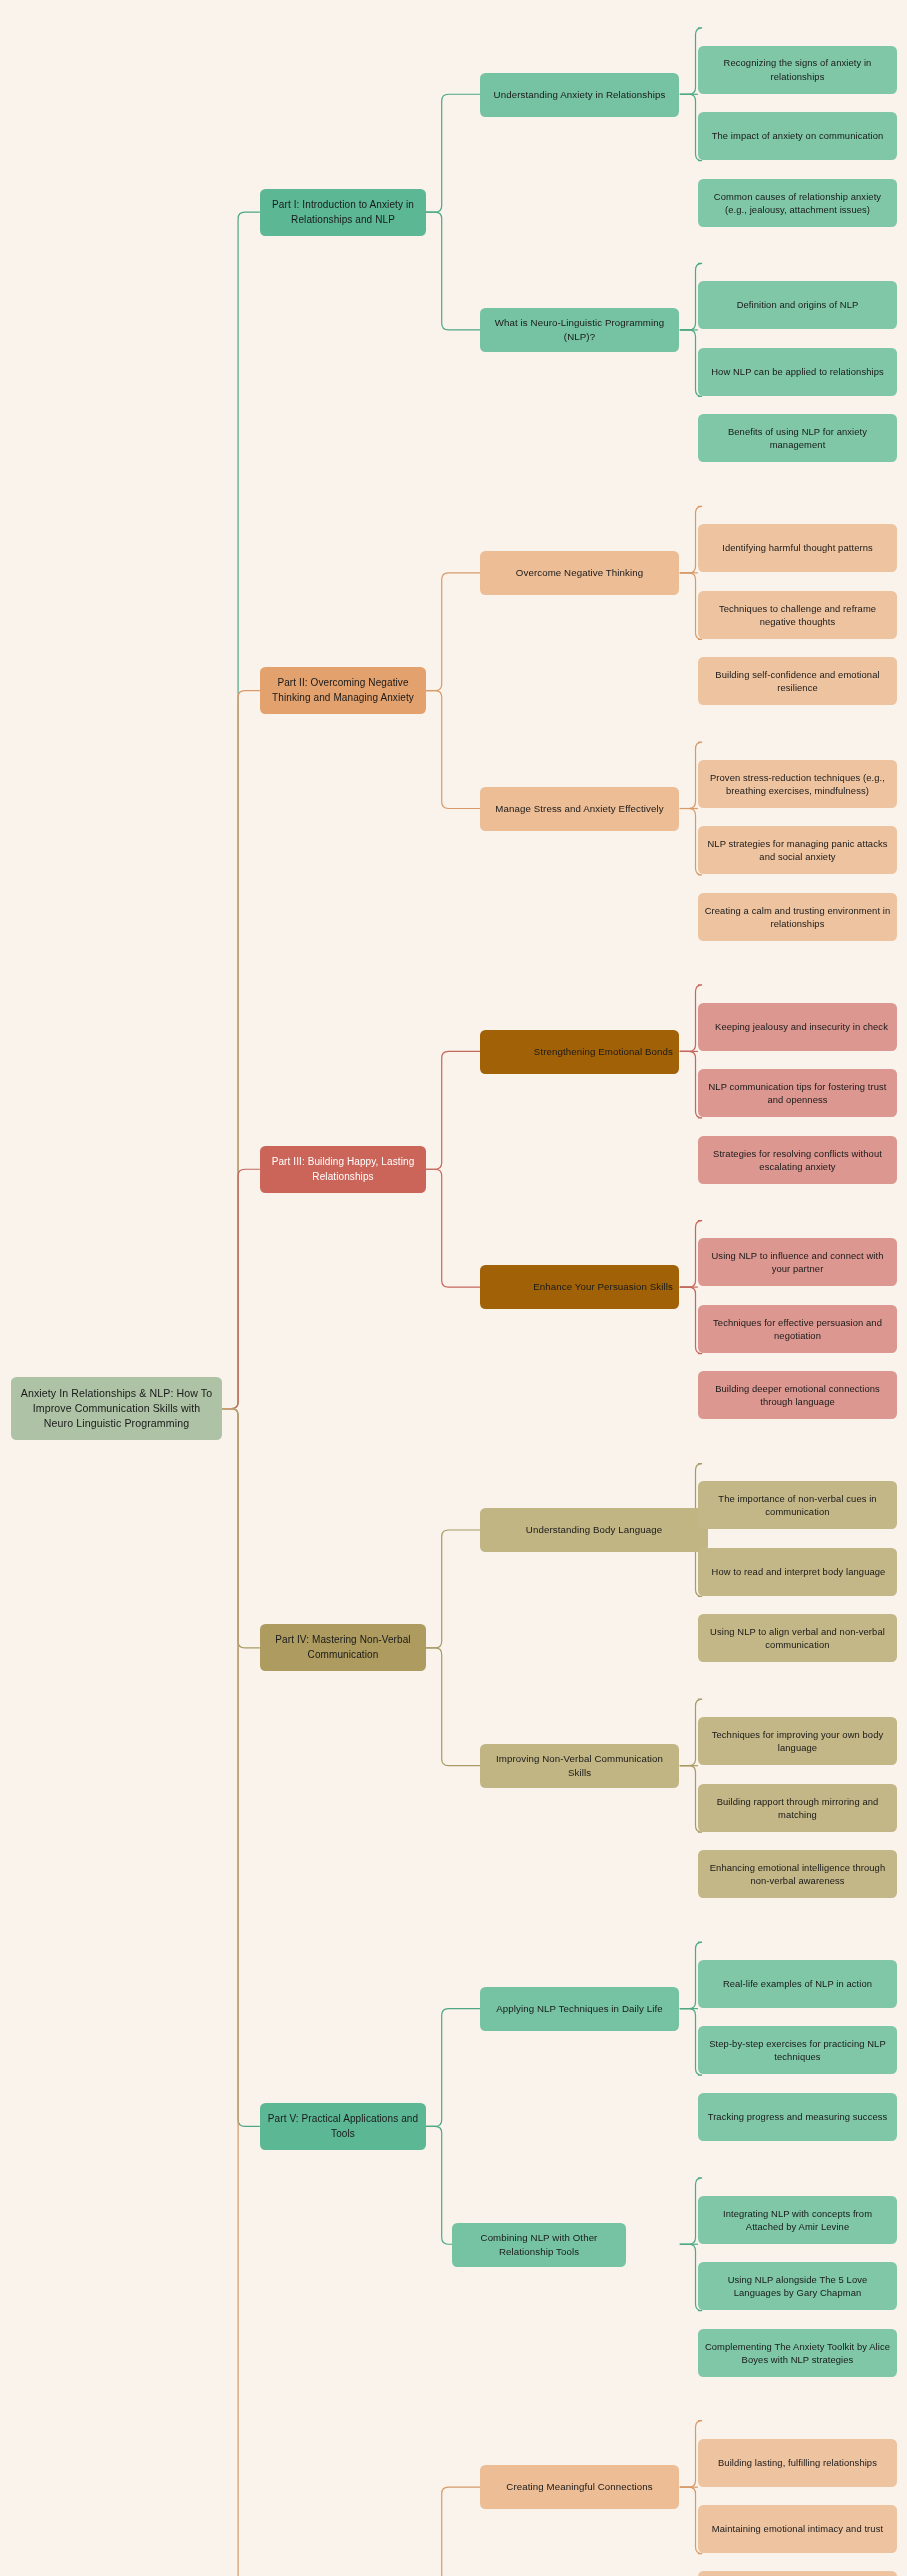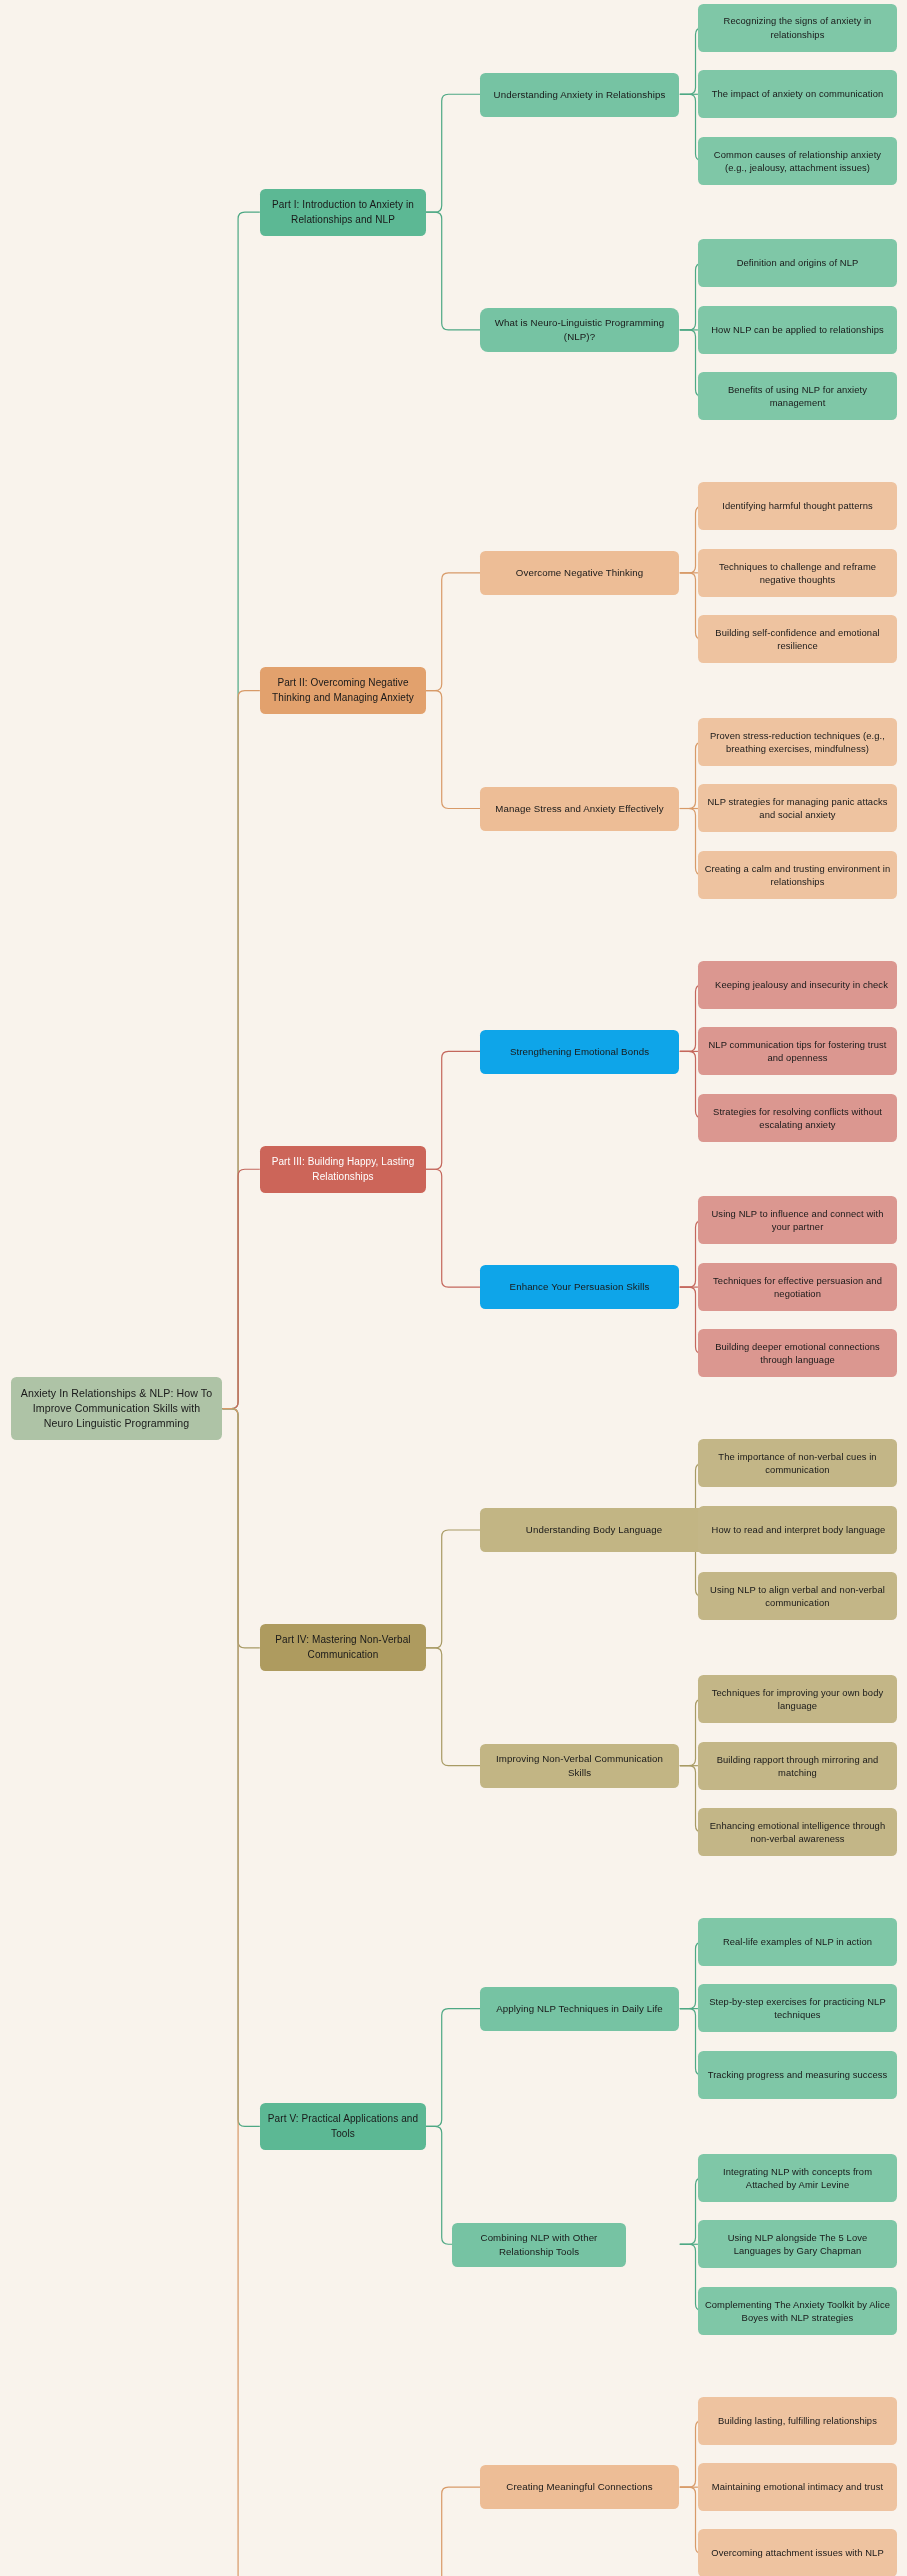--- a/index.html
+++ b/index.html
@@ -39,31 +39,31 @@
     font-size: 10.6px;
   }
   
   .l1.c-teal   { background: #5CB894; }
   .l1.c-orange { background: #E2A16D; }
   .l1.c-red    { background: #CC6559; color: #FFFFFF; }
   .l1.c-khaki  { background: #AE9B5F; }
   
   .l2.c-teal   { background: #76C3A3; }
   .l2.c-orange { background: #EDBD96; }
-  .l2.c-red    { background: #0ea5e9; }
+  .l2.c-red    { background: #a16207; justify-content: flex-end; }
   .l2.c-khaki  { background: #C2B584; }
   
   .l3.c-teal   { background: #7FC7A7; }
   .l3.c-orange { background: #EEC3A0; }
   .l3.c-red    { background: #DB9790; }
   .l3.c-khaki  { background: #C3B687; }
 
   .l1 { font-size: 10px; }
   .l2 { font-size: 9.7px; }
-  .l3 { font-size: 9.4px; }
+  .l3 { font-size: 9.4px; margin-top: 42px; }
 </style>
 </head>
 <body>
 
 <div id="canvas">
   <svg id="edges" viewBox="0 0 1501 4263" preserveAspectRatio="none">
       <path d="M 368 2331 L 383 2331 Q 394 2331 394 2320 L 394 362 Q 394 351 405 351 L 430 351" fill="none" stroke="#4EA884" stroke-width="2"></path>
       <path d="M 705 351 L 720 351 Q 731 351 731 340 L 731 167 Q 731 156 742 156 L 795 156" fill="none" stroke="#4EA884" stroke-width="2"></path>
       <path d="M 1125 156 L 1140 156 Q 1151 156 1151 145 L 1151 57 Q 1151 46 1162 46 L 1155 46" fill="none" stroke="#4EA884" stroke-width="2"></path>
       <path d="M 1125 156 L 1155 156" fill="none" stroke="#4EA884" stroke-width="2"></path>
@@ -130,21 +130,21 @@
       </div>
       <div class="node l3 c-teal" style="left: 698px; top: 3.6px; width: 199px; min-height: 48px; height: 48px;">
         <span>Recognizing the signs of anxiety in relationships</span>
       </div>
       <div class="node l3 c-teal" style="left: 698px; top: 70px; width: 199px; min-height: 48px; height: 48px;">
         <span>The impact of anxiety on communication</span>
       </div>
       <div class="node l3 c-teal" style="left: 698px; top: 137px; width: 199px; min-height: 48px; height: 48px;">
         <span>Common causes of relationship anxiety (e.g., jealousy, attachment issues)</span>
       </div>
-      <div class="node l2 c-teal" style="left: 480px; top: 308px; width: 199px; min-height: 44px; height: 44px; border-radius: 8px;">
+      <div class="node l2 c-teal" style="left: 480px; top: 308px; width: 199px; min-height: 44px; height: 44px;">
         <span>What is Neuro-Linguistic Programming (NLP)?</span>
       </div>
       <div class="node l3 c-teal" style="left: 698px; top: 239px; width: 199px; min-height: 48px; height: 48px;">
         <span>Definition and origins of NLP</span>
       </div>
       <div class="node l3 c-teal" style="left: 698px; top: 306px; width: 199px; min-height: 48px; height: 48px;">
         <span>How NLP can be applied to relationships</span>
       </div>
       <div class="node l3 c-teal" style="left: 698px; top: 372px; width: 199px; min-height: 48px; height: 48px;">
         <span>Benefits of using NLP for anxiety management</span>

